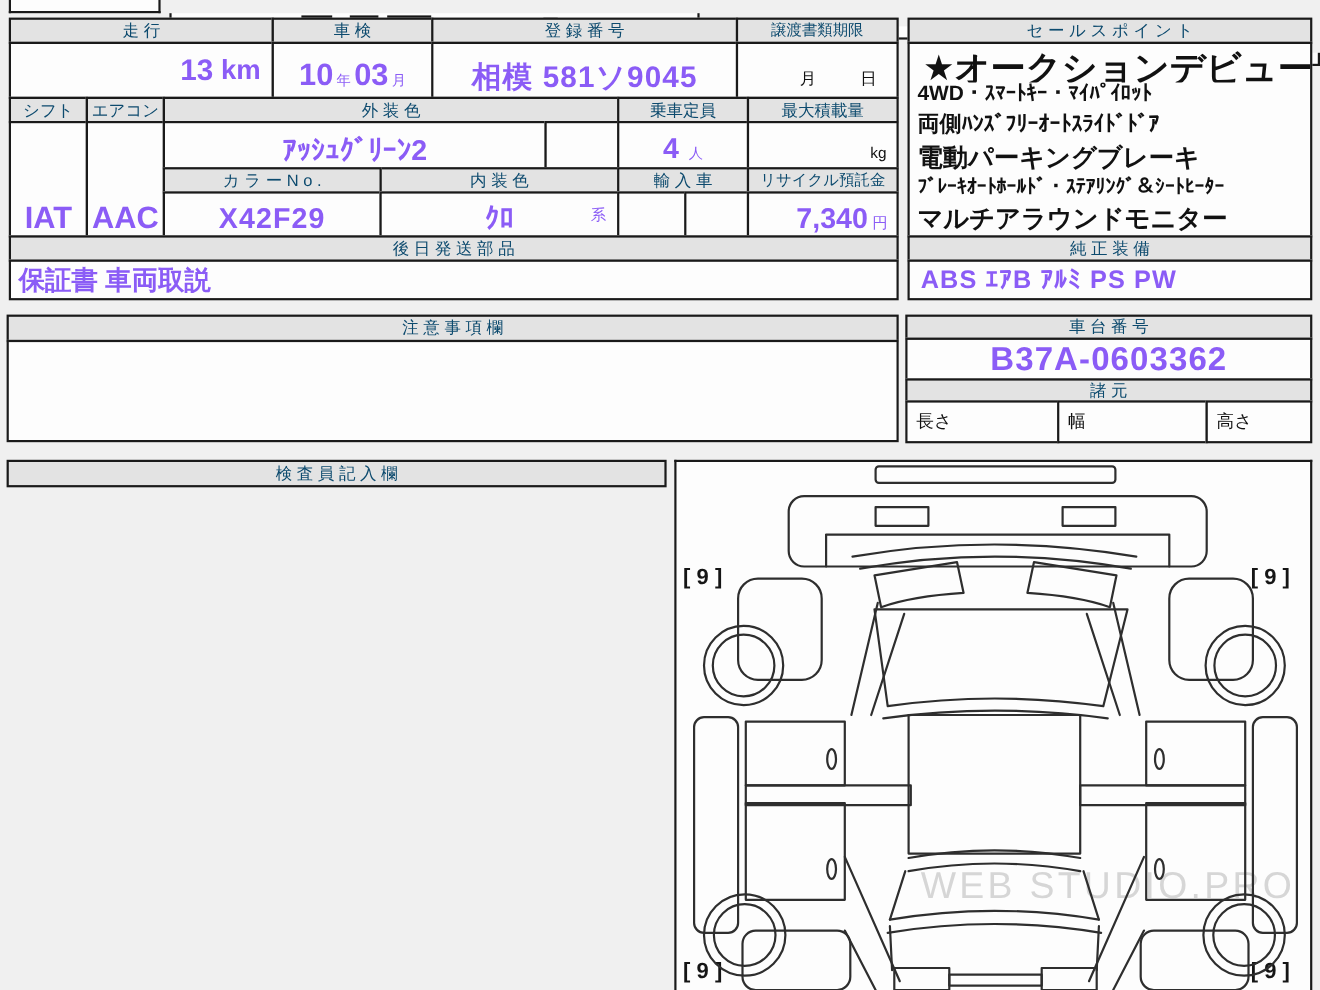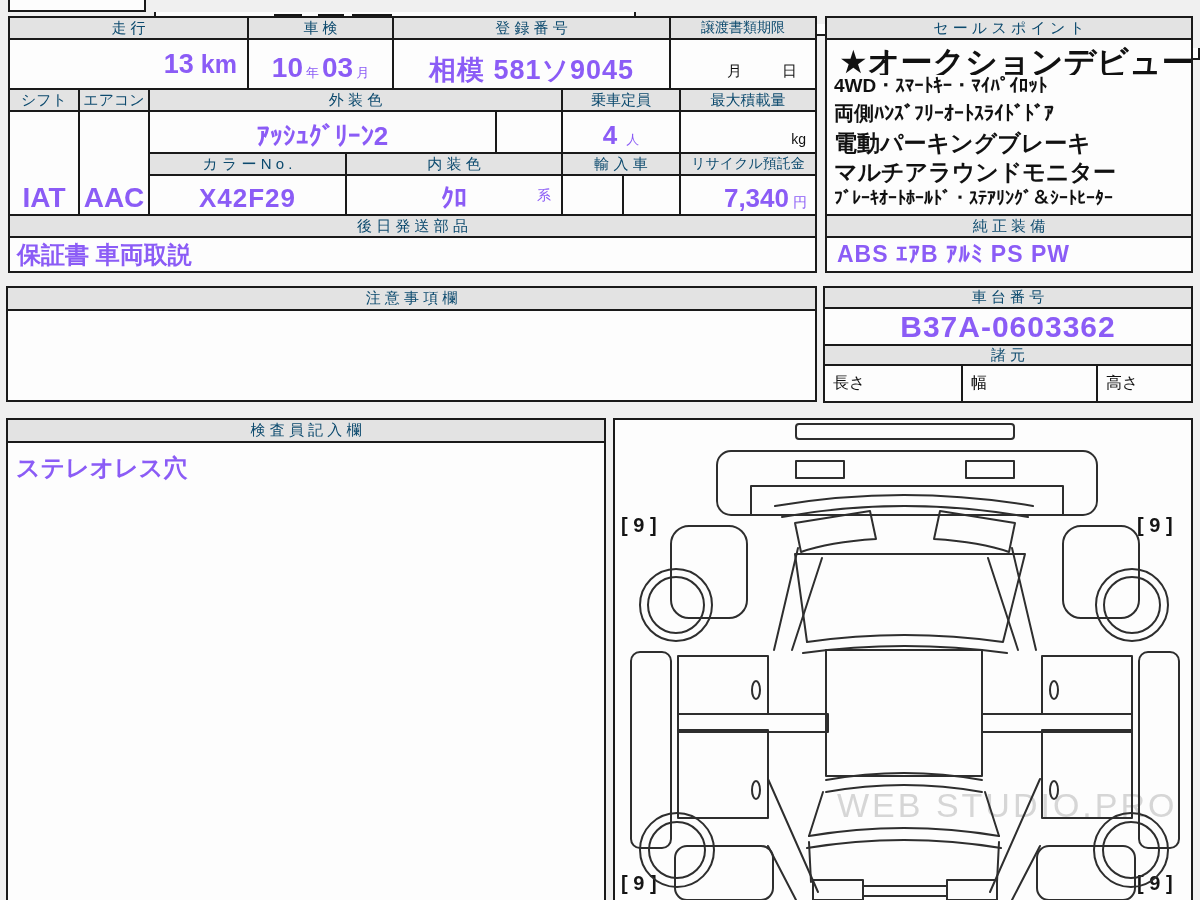--- a/index.html
+++ b/index.html
@@ -147,22 +147,22 @@
   </div>
 
   <div class="abs hdr" style="left:825px;top:16px;width:368px;height:24px">
       <span>セ ー ル ス ポ イ ン ト</span>
     </div>
   <div class="abs cell" style="left:825px;top:38px;width:368px;height:178px">
     <div class="sales-line l0">★オークションデビュー★</div>
     <div class="sales-line l1">4WD・ｽﾏｰﾄｷｰ・ﾏｲﾊﾟｲﾛｯﾄ</div>
     <div class="sales-line l2">両側ﾊﾝｽﾞﾌﾘｰｵｰﾄｽﾗｲﾄﾞﾄﾞｱ</div>
     <div class="sales-line l3">電動パーキングブレーキ</div>
+    <div class="sales-line l5">ﾌﾞﾚｰｷｵｰﾄﾎｰﾙﾄﾞ・ｽﾃｱﾘﾝｸﾞ＆ｼｰﾄﾋｰﾀｰ</div>
     <div class="sales-line l4">マルチアラウンドモニター</div>
-    <div class="sales-line l5">ﾌﾞﾚｰｷｵｰﾄﾎｰﾙﾄﾞ・ｽﾃｱﾘﾝｸﾞ＆ｼｰﾄﾋｰﾀｰ</div>
   </div>
 
   <div class="abs hdr" style="left:825px;top:214px;width:368px;height:24px">
       <span>純 正 装 備</span>
     </div>
   <div class="abs cell val" style="left:825px;top:236px;width:368px;height:37px;display:flex;align-items:center;padding-left:10px;font-size:23px;letter-spacing:1px">
     <span>ABS ｴｱB ｱﾙﾐ PS PW</span>
   </div>
 
   <div class="abs hdr" style="left:6px;top:286px;width:811px;height:25px">
@@ -190,23 +190,20 @@
     <span></span>
   </div>
   <div class="abs cell" style="left:1096px;top:364px;width:97px;height:39px;display:flex;align-items:center;padding-left:8px;font-size:16px">
     <span>高さ</span>
     <span></span>
   </div>
 
   <div class="abs hdr" style="left:6px;top:418px;width:600px;height:25px">
       <span>検 査 員 記 入 欄</span>
     </div>
-  <div class="abs cell val" style="left:6px;top:441px;width:600px;height:459px;border-bottom:none;padding:9px 8px;font-size:24px;align-items:flex-start">
-    <span>ステレオレス穴</span>
-  </div>
 
   <div class="abs cell" style="left:613px;top:418px;width:580px;height:482px;border-bottom:none;overflow:hidden;position:absolute;">
     <div class="watermark">WEB STUDIO.PRO</div>
 
     <svg class="car" width="576" height="478" viewBox="0 0 576 478">
       <g>
           <rect x="179" y="2" width="218" height="15" rx="3"></rect>
         </g>
       <g>
         <rect x="100" y="29" width="380" height="64" rx="14"></rect>

